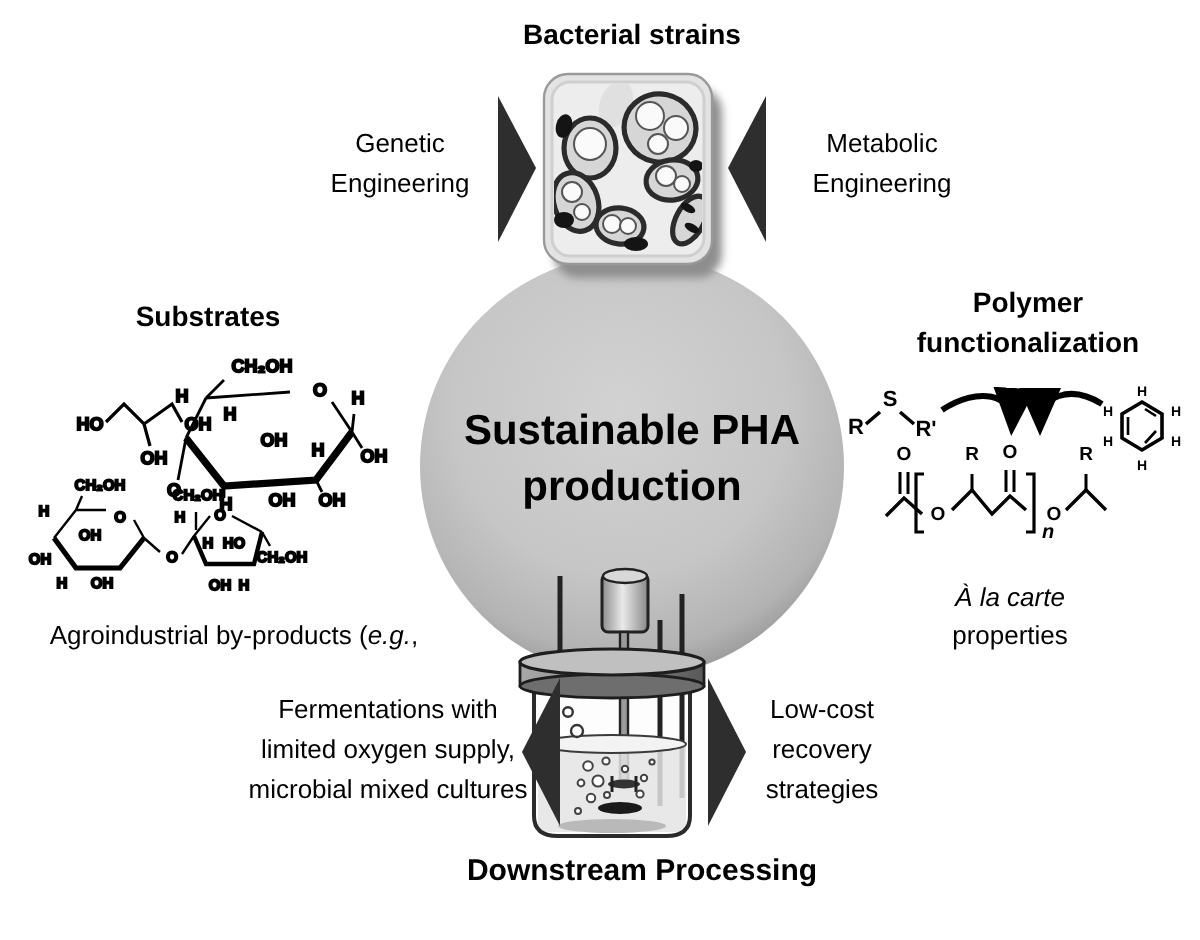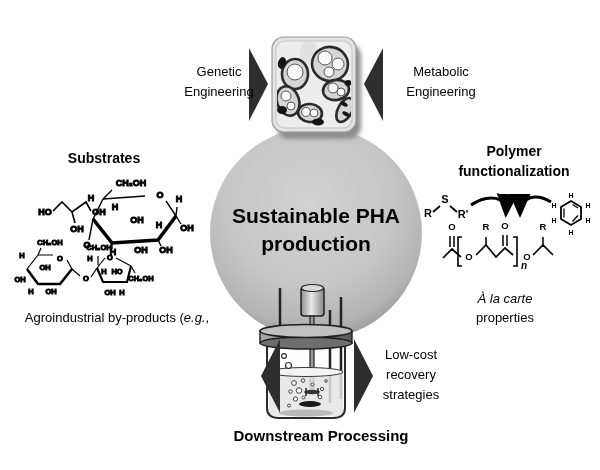--- a/index.html
+++ b/index.html
@@ -232,22 +232,23 @@
           <text class="chem" x="469" y="260" font-size="9.5">O</text>
           <text class="chem" x="486" y="230" font-size="9.5">R</text>
           <text class="chem" x="505" y="229" font-size="9.5">O</text>
           <text class="chem" x="527" y="260" font-size="9.5">O</text>
           <text class="chem" x="543" y="230" font-size="9.5">R</text>
           <text class="chem" x="524" y="269" font-size="10" font-style="italic">n</text>
         </g>
   </g>
 </svg>
 
-
-<div class="txt lbl13" style="left:219px;top:62px;">
+<div class="txt b h14" style="left:316px;top:8px;">Bacterial strains</div>
+
+<div class="txt lbl13" style="left:200px;top:62px;">
   <div>Genetic</div>
       <div>Engineering</div>
 </div>
 <div class="txt lbl13" style="left:417px;top:62px;margin-left:24px;">
   <div>Metabolic</div>
       <div>Engineering</div>
 </div>
 
 <div class="txt b h14" style="left:104px;top:149px;">Substrates</div>
 
@@ -263,20 +264,25 @@
 
 <div class="txt cap13" style="left:117px;top:292px;">
   <div><span>Agroindustrial by-products (</span><span class="it">e.g.</span><span>,</span></div>
 </div>
 
 <div class="txt cap13" style="left:505px;top:273px;">
   <div class="it">À la carte</div>
   <div>properties</div>
 </div>
 
+<div class="txt lbl13" style="left:194px;top:345px;">
+  <div>Fermentations with</div>
+      <div>limited oxygen supply,</div>
+      <div>microbial mixed cultures</div>
+</div>
 <div class="txt lbl13" style="left:411px;top:345px;">
   <div>Low-cost</div>
       <div>recovery</div>
       <div>strategies</div>
 </div>
 
 <div class="txt bh" style="left:321px;top:425px;">
       <div>Downstream Processing</div>
 </div>
 

